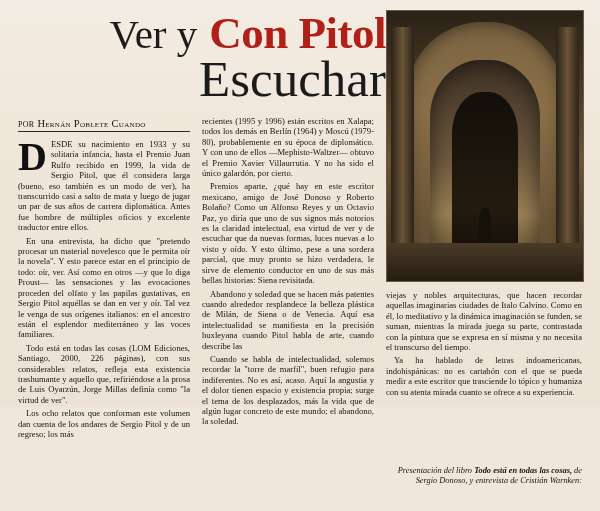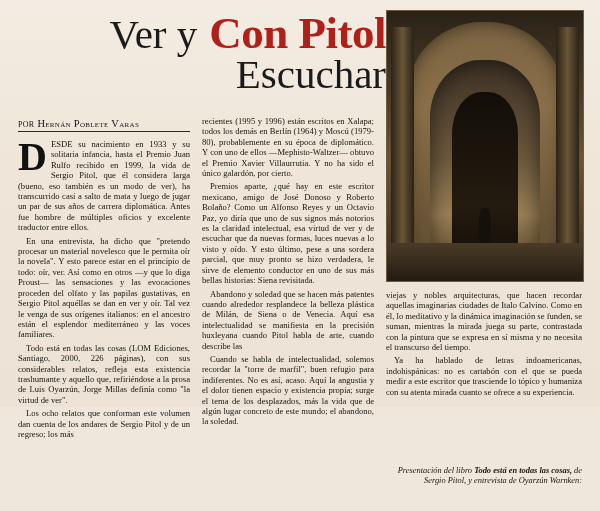--- a/index.html
+++ b/index.html
@@ -28,21 +28,21 @@
     line-height:0.95;
     white-space:nowrap;
   }
   .hl-ver{
     font-size:41px;
     font-family:"Liberation Serif", serif;
     color:#1b1b1b;
     letter-spacing:0px;
   }
   .hl-esc{
-    font-size:41px;
+    font-size:51px;
     color:#1b1b1b;
   }
   .hl-red{
     font-size:45px;
     font-weight:bold;
     color:#b02018;
     font-family:"Liberation Serif", serif;
     letter-spacing:-0.5px;
   }
   .row1{display:flex;justify-content:flex-end;align-items:baseline;gap:0px;}
@@ -162,21 +162,21 @@
       <span style="display:inline-block;width:12px"></span>
       <span class="hl-red">Con Pitol</span>
     </div>
     <div class="hl-line row2">
       <span class="hl-esc">Escuchar</span>
     </div>
   </div>
 
   <div class="byline">
     <span class="small">por</span>
-    <span>Hernán Poblete Varas</span>
+    <span>Hernán Poblete Cuando</span>
   </div>
   <div class="rule"></div>
 
   <div class="photo">
     <div class="sky"></div>
     <div class="arch"></div>
     <div class="inner"></div>
     <div class="glow"></div>
     <div class="deep"></div>
     <div class="pillarL"></div>
@@ -200,16 +200,16 @@
     <p><span>Abandono y soledad que se hacen más patentes cuando alrededor resplandece la belleza plástica de Milán, de Siena o de Venecia. Aquí esa intelectualidad se manifiesta en la precisión huxleyana cuando Pitol habla de arte, cuando describe las</span></p>
     <p><span>Cuando se habla de intelectualidad, solemos recordar la "torre de marfil", buen refugio para indiferentes. No es así, acaso. Aquí la angustia y el dolor tienen espacio y existencia propia; surge el tema de los desplazados, más la vida que de algún lugar concreto de este mundo; el abandono, la soledad.</span></p>
   </div>
 
   <div class="col" id="col3">
     <p class="noind"><span>viejas y nobles arquitecturas, que hacen recordar aquellas imaginarias ciudades de Italo Calvino. Como en él, lo meditativo y la dinámica imaginación se funden, se suman, mientras la mirada juega su parte, contrastada con la pintura que se expresa en sí misma y no necesita el transcurso del tiempo.</span></p>
     <p><span>Ya ha hablado de letras indoamericanas, indohispánicas: no es cartabón con el que se pueda medir a este escritor que trasciende lo tópico y humaniza con su atenta mirada cuanto se ofrece a su experiencia.</span></p>
   </div>
 
   <div class="caption">
-    <span>Presentación del libro </span><b>Todo está en todas las cosas,</b><span> de Sergio Pitol, y entrevista de Oyarzún Warnken:</span>
+    <span>Presentación del libro </span><b>Todo está en todas las cosas,</b><span> de Sergio Donoso, y entrevista de Cristián Warnken:</span>
   </div>
 
 </div>
 
 </body></html>

